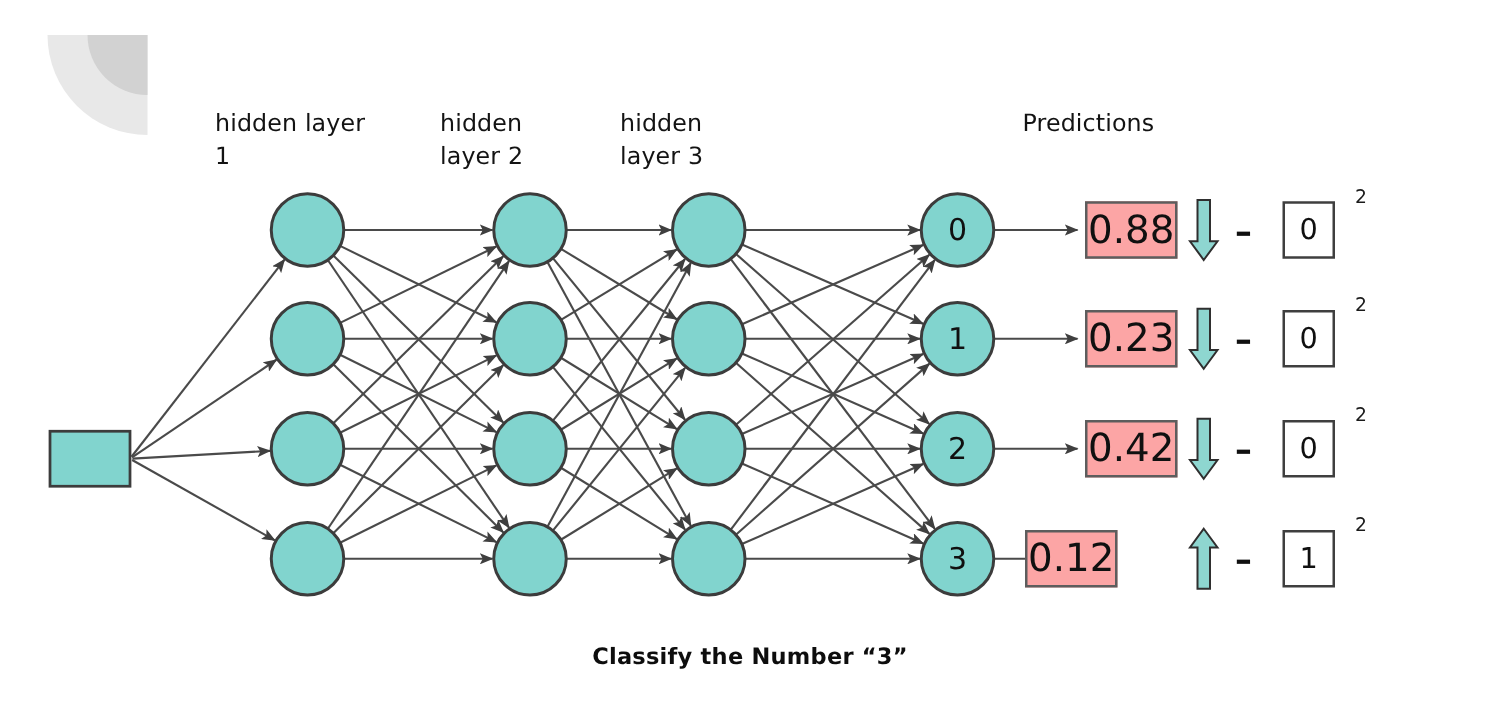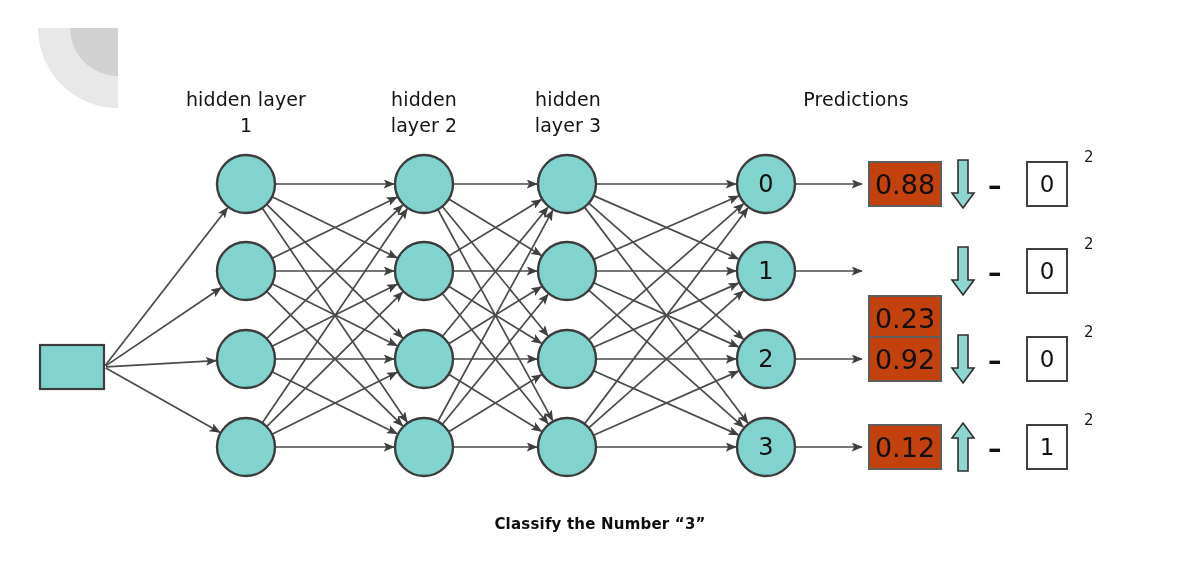--- a/index.html
+++ b/index.html
@@ -41,57 +41,57 @@
     left: 0; top: 0;
     width: 1200px;
     height: 570px;
   }
   
   .lbl {
     position: absolute;
     font-size: 19px;
     color: #131313;
     line-height: 26px;
-    text-align: center;
+    text-align: left;
     white-space: pre-line;
     letter-spacing: .1px;
   }
   .caption {
     position: absolute;
     left: 0;
     top: 515px;
     width: 1200px;
     text-align: center;
-    font-size: 15px;
+    font-size: 18px;
     font-weight: bold;
     color: #0d0d0d;
     letter-spacing: .2px;
   }
   
   .node-num {
     position: absolute;
     width: 60px;
     text-align: center;
     font-size: 24px;
     color: #101010;
     transform: translate(-30px, -15px);
     line-height: 30px;
   }
   
   .pred-box {
     position: absolute;
     width: 74px;
     height: 46px;
     border: 2px solid #5d5d5d;
-    background: #c2410c;
+    background: #fca5a5;
     box-sizing: border-box;
     display: flex;
     align-items: center;
     justify-content: center;
-    font-size: 27px;
+    font-size: 31px;
     color: #101010;
   }
   .actual-box {
     position: absolute;
     width: 42px;
     height: 46px;
     border: 2px solid #3f3f3f;
     background: #ffffff;
     box-sizing: border-box;
     display: flex;
@@ -214,46 +214,46 @@
       <div class="node-num" style="left: 766px; top: 359px;">2</div>
       <div class="node-num" style="left: 766px; top: 447px;">3</div>
     </div>
 
   <div class="lbl" style="left:172px; top:86px; width:148px;">hidden layer
 1</div>
   <div class="lbl" style="left:352px; top:86px; width:144px;">hidden
 layer 2</div>
   <div class="lbl" style="left:496px; top:86px; width:144px;">hidden
 layer 3</div>
-  <div class="lbl" style="left:778px; top:86px; width:156px;">Predictions</div>
+  <div class="lbl" style="left:818px; top:86px; width:156px;">Predictions</div>
 
 
   <div id="rows">
       <div class="pred-box" style="left: 868px; top: 161px;">0.88</div>
       <div class="blockarrow" style="left: 950px; top: 158px;"><svg width="26" height="52" viewBox="0 0 26 52">
           <path d="M13,50 L24,35 L18,35 L18,2 L8,2 L8,35 L2,35 Z" fill="#8ED6D0" stroke="#2f2f2f" stroke-width="1.6" stroke-linejoin="miter"></path>
         </svg></div>
       <div class="minus" style="left: 988px; top: 172px;">–</div>
       <div class="actual-box" style="left: 1026px; top: 161px;">0</div>
       <div class="sup2" style="left: 1084px; top: 150px;">2</div>
-      <div class="pred-box" style="left: 868px; top: 248px; margin-top: 47px;">0.23</div>
+      <div class="pred-box" style="left: 868px; top: 248px;">0.23</div>
       <div class="blockarrow" style="left: 950px; top: 245px;"><svg width="26" height="52" viewBox="0 0 26 52">
           <path d="M13,50 L24,35 L18,35 L18,2 L8,2 L8,35 L2,35 Z" fill="#8ED6D0" stroke="#2f2f2f" stroke-width="1.6" stroke-linejoin="miter"></path>
         </svg></div>
       <div class="minus" style="left: 988px; top: 259px;">–</div>
       <div class="actual-box" style="left: 1026px; top: 248px;">0</div>
       <div class="sup2" style="left: 1084px; top: 237px;">2</div>
-      <div class="pred-box" style="left: 868px; top: 336px;">0.92</div>
+      <div class="pred-box" style="left: 868px; top: 336px;">0.42</div>
       <div class="blockarrow" style="left: 950px; top: 333px;"><svg width="26" height="52" viewBox="0 0 26 52">
           <path d="M13,50 L24,35 L18,35 L18,2 L8,2 L8,35 L2,35 Z" fill="#8ED6D0" stroke="#2f2f2f" stroke-width="1.6" stroke-linejoin="miter"></path>
         </svg></div>
       <div class="minus" style="left: 988px; top: 347px;">–</div>
       <div class="actual-box" style="left: 1026px; top: 336px;">0</div>
       <div class="sup2" style="left: 1084px; top: 325px;">2</div>
-      <div class="pred-box" style="left: 868px; top: 424px;">0.12</div>
+      <div class="pred-box" style="left: 820px; top: 424px;">0.12</div>
       <div class="blockarrow" style="left: 950px; top: 421px;"><svg width="26" height="52" viewBox="0 0 26 52">
           <path d="M13,2 L24,17 L18,17 L18,50 L8,50 L8,17 L2,17 Z" fill="#8ED6D0" stroke="#2f2f2f" stroke-width="1.6" stroke-linejoin="miter"></path>
         </svg></div>
       <div class="minus" style="left: 988px; top: 435px;">–</div>
       <div class="actual-box" style="left: 1026px; top: 424px;">1</div>
       <div class="sup2" style="left: 1084px; top: 413px;">2</div>
     </div>
 
   <div class="caption">Classify the Number “3”</div>
 </div>

